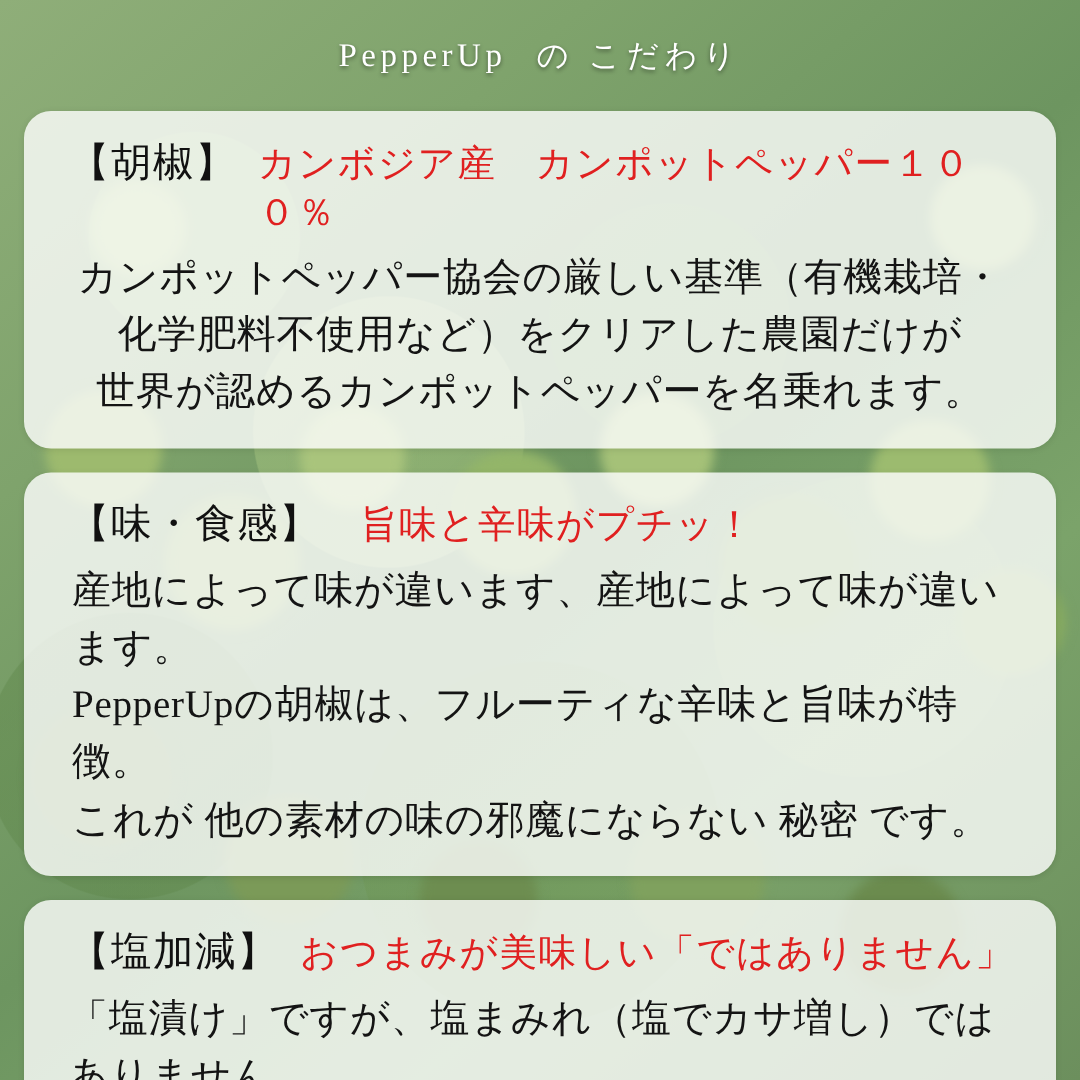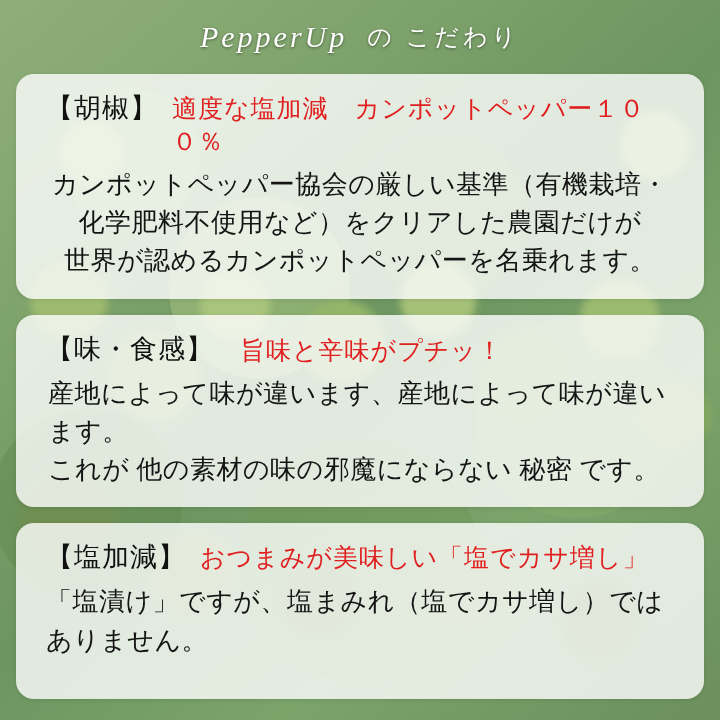--- a/index.html
+++ b/index.html
@@ -46,27 +46,26 @@
     z-index: 3;
     height: 74px;
     display: flex;
     align-items: center;
     justify-content: center;
     gap: 6px;
     color: #ffffff;
     text-shadow: 0 1px 3px rgba(0,0,0,0.45);
   }
   .heading .brand {
-    font-size: 30px;
+    font-size: 22px;
     letter-spacing: 3px;
     font-family: "Liberation Serif", serif;
-    font-style: italic;
   }
   .heading .sub {
-    font-size: 24px;
+    font-size: 21px;
     letter-spacing: 4px;
     margin-left: 14px;
   }
 
   
   .panel {
     position: relative;
     z-index: 3;
     margin: 0 16px 16px 16px;
     background: rgba(255,255,255,0.80);
@@ -92,21 +91,21 @@
     letter-spacing: 1px;
   }
   .body-line {
     font-size: 26px;
     color: #141414;
     line-height: 1.47;
     letter-spacing: 0.5px;
   }
   .panel-1 .body { text-align: center; }
   .panel-1 .panel-head { justify-content: flex-start; padding-left: 8px; }
-  .panel-2 .panel-head { justify-content: flex-start; padding-left: 8px; gap: 26px; align-items: flex-end;}
+  .panel-2 .panel-head { justify-content: flex-start; padding-left: 8px; gap: 26px;}
   .panel-2 .body { padding-left: 10px; }
   .panel-3 .panel-head { justify-content: flex-start; padding-left: 8px; gap: 14px;}
   .panel-3 .body { padding-left: 8px; }
 
   .panel-1 { margin-top: 0; }
   .panel-3 { margin-bottom: 0; padding-bottom: 39px; }
 </style>
 </head>
 <body>
 
@@ -131,43 +130,44 @@
   </div>
 
   <div class="heading">
     <span class="brand">PepperUp</span>
     <span class="sub">の こだわり</span>
   </div>
 
   <div class="panel panel-1">
     <div class="panel-head">
       <span class="tag">【胡椒】</span>
-      <span class="head-accent">適度な塩加減　カンポットペッパー１００％</span>
+      <span class="head-accent">カンボジア産　カンポットペッパー１００％</span>
     </div>
     <div class="body">
       <div class="body-line">カンポットペッパー協会の厳しい基準（有機栽培・</div>
       <div class="body-line">化学肥料不使用など）をクリアした農園だけが</div>
       <div class="body-line">世界が認めるカンポットペッパーを名乗れます。</div>
     </div>
   </div>
 
   <div class="panel panel-2">
     <div class="panel-head">
       <span class="tag">【味・食感】</span>
       <span class="head-accent">旨味と辛味がプチッ！</span>
     </div>
     <div class="body">
       <div class="body-line">産地によって味が違います、産地によって味が違います。</div>
+      <div class="body-line">PepperUpの胡椒は、フルーティな辛味と旨味が特徴。</div>
       <div class="body-line">これが 他の素材の味の邪魔にならない 秘密 です。</div>
     </div>
   </div>
 
   <div class="panel panel-3">
     <div class="panel-head">
       <span class="tag">【塩加減】</span>
-      <span class="head-accent">おつまみが美味しい「塩でカサ増し」</span>
+      <span class="head-accent">おつまみが美味しい「ではありません」</span>
     </div>
     <div class="body">
       <div class="body-line">「塩漬け」ですが、塩まみれ（塩でカサ増し）ではありません。</div>
     </div>
   </div>
 
 </div>
 
 </body></html>

